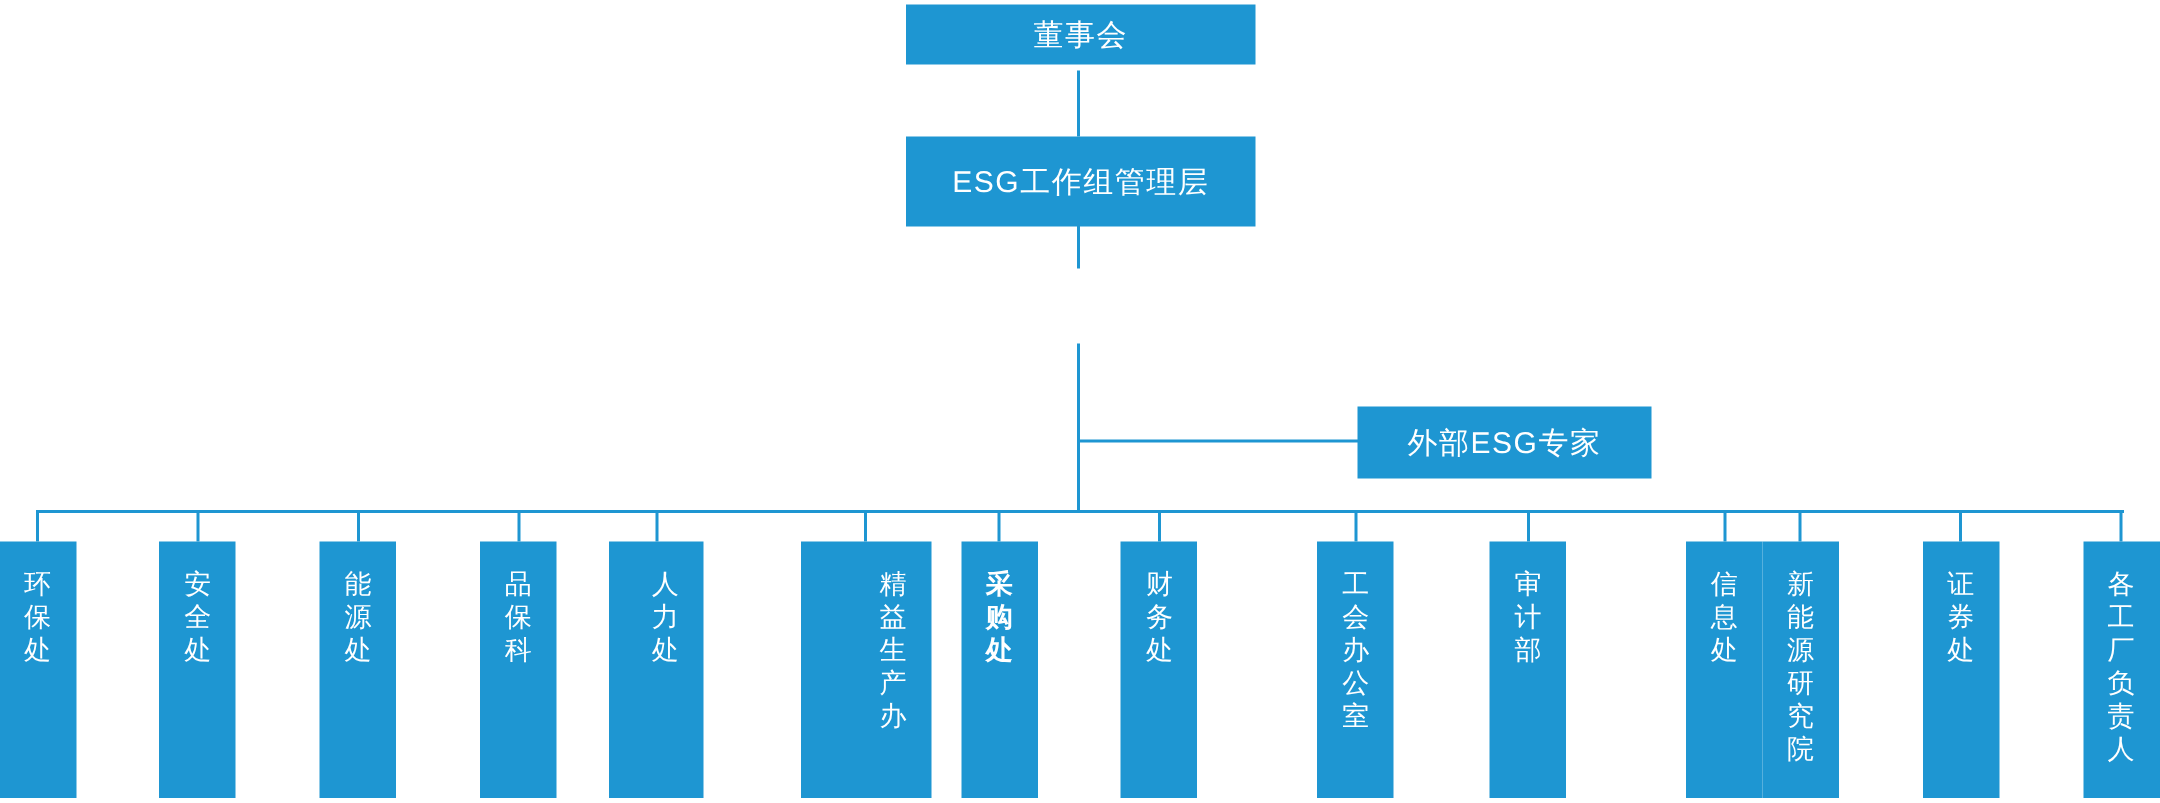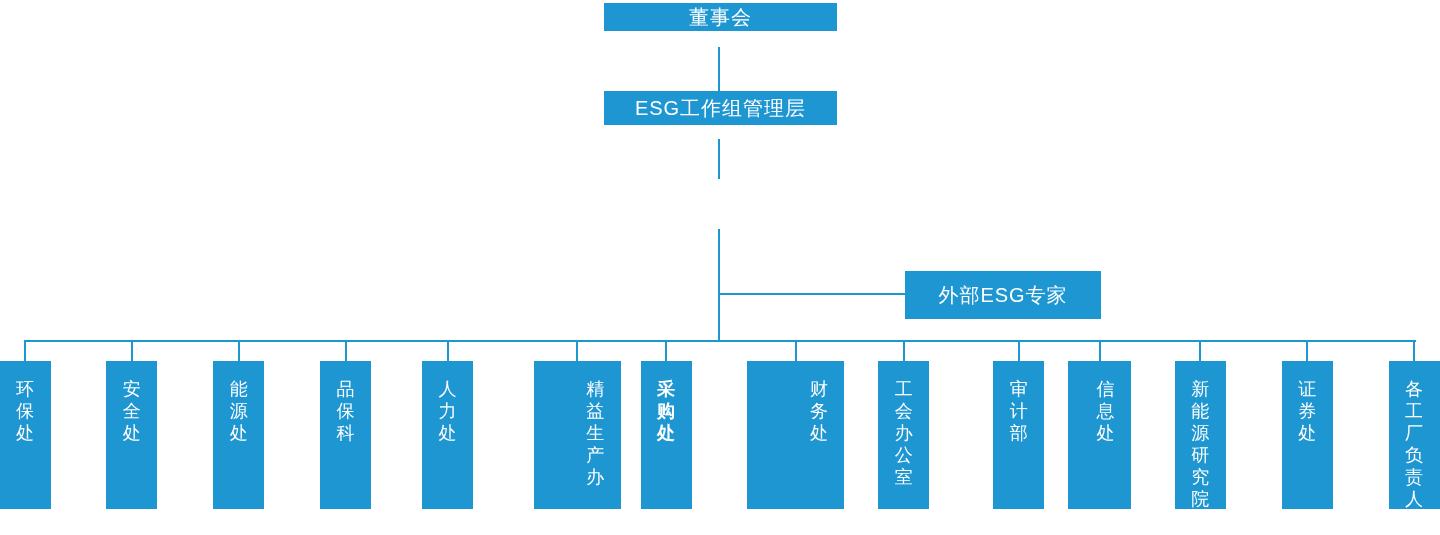--- a/index.html
+++ b/index.html
@@ -28,21 +28,21 @@
     white-space: nowrap;
   }
   .line {
     position: absolute;
     background: var(--accent);
   }
   .dept {
     position: absolute;
     top: 361px;
     width: 51px;
-    height: 148px;
+    height: 171px;
     background: var(--accent);
   }
   
   .dept::before {
     content: "";
     position: absolute;
     top: -21px;
     left: 50%;
     width: 2px;
     margin-left: -1px;
@@ -58,25 +58,25 @@
     line-height: 22px;
     text-align: center;
     word-break: break-all;
   }
 </style>
 </head>
 <body>
 
 <div class="canvas" style="--accent: #1E96D2;">
 
-  <div class="node" style="left:604px; top:3px; width:233px; height:28px;">董事会</div>
+  <div class="node" style="left:604px; top:3px; width:233px; height:40px;">董事会</div>
 
   <div class="line" style="left:718px; top:47px; width:2px; height:44px;"></div>
 
-  <div class="node" style="left:604px; top:91px; width:233px; height:34px;">ESG工作组管理层</div>
+  <div class="node" style="left:604px; top:91px; width:233px; height:60px;">ESG工作组管理层</div>
 
   <div class="line" style="left:718px; top:139px; width:2px; height:40px;"></div>
 
 
   <div class="line" style="left:718px; top:229px; width:2px; height:113px;"></div>
 
   <div class="line" style="left:719px; top:293px; width:187px; height:2px;"></div>
 
   <div class="node" style="left:905px; top:271px; width:196px; height:48px;">外部ESG专家</div>
 
@@ -88,39 +88,39 @@
       </div>
       <div class="dept" style="left: 106.35px;">
         <span class="dept-label">安全处</span>
       </div>
       <div class="dept" style="left: 213.2px;">
         <span class="dept-label">能源处</span>
       </div>
       <div class="dept" style="left: 320.05px;">
         <span class="dept-label">品保科</span>
       </div>
-      <div class="dept" style="left: 422px;">
+      <div class="dept" style="left: 406px; padding-left: 12px;">
         <span class="dept-label">人力处</span>
       </div>
       <div class="dept" style="left: 533.75px; padding-left: 36px;">
         <span class="dept-label">精益生产办</span>
       </div>
       <div class="dept" style="left: 640.6px; font-weight: bold;">
         <span class="dept-label">采购处</span>
       </div>
-      <div class="dept" style="left: 747.45px; padding-left: 46px;">
+      <div class="dept" style="left: 747.45px;">
         <span class="dept-label">财务处</span>
       </div>
       <div class="dept" style="left: 854.3px; margin-left: 24px;">
         <span class="dept-label">工会办公室</span>
       </div>
       <div class="dept" style="left: 961.15px; margin-left: 32px;">
         <span class="dept-label">审计部</span>
       </div>
-      <div class="dept" style="left: 1068px; padding-left: 12px;">
+      <div class="dept" style="left: 1124px;">
         <span class="dept-label">信息处</span>
       </div>
       <div class="dept" style="left: 1174.85px;">
         <span class="dept-label">新能源研究院</span>
       </div>
       <div class="dept" style="left: 1281.7px;">
         <span class="dept-label">证券处</span>
       </div>
       <div class="dept" style="left: 1388.55px;">
         <span class="dept-label">各工厂负责人</span>

